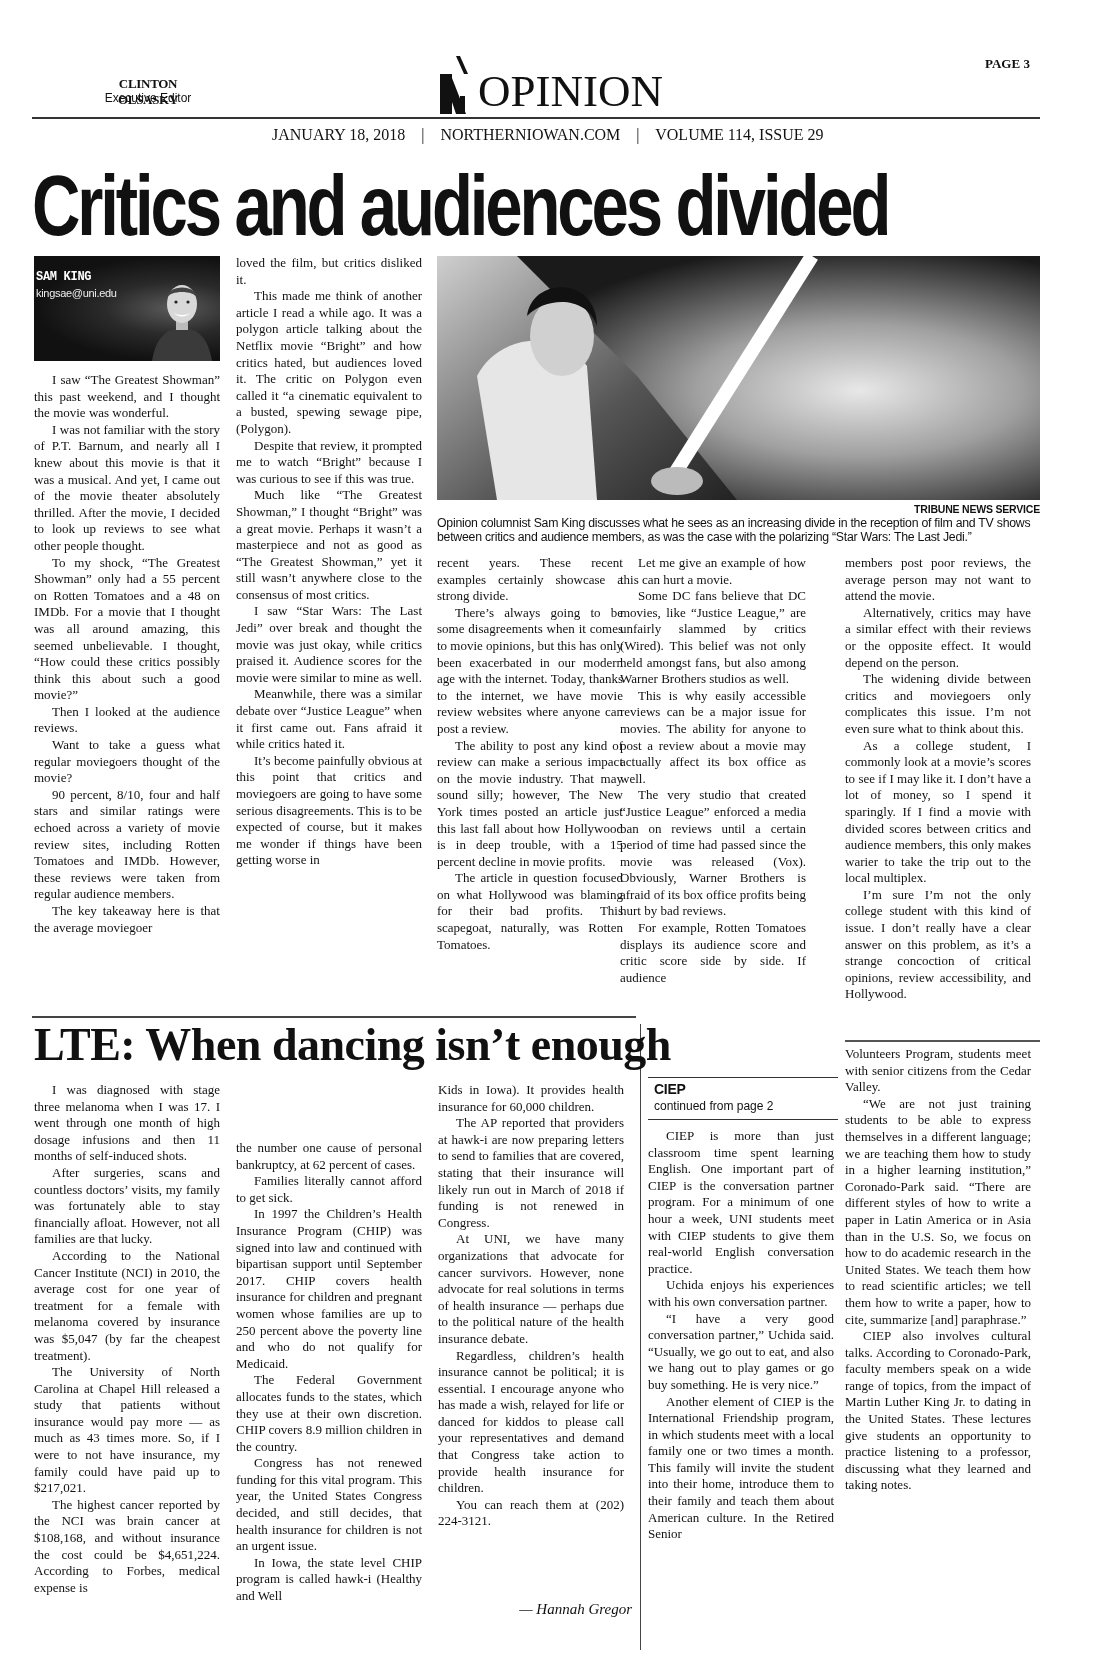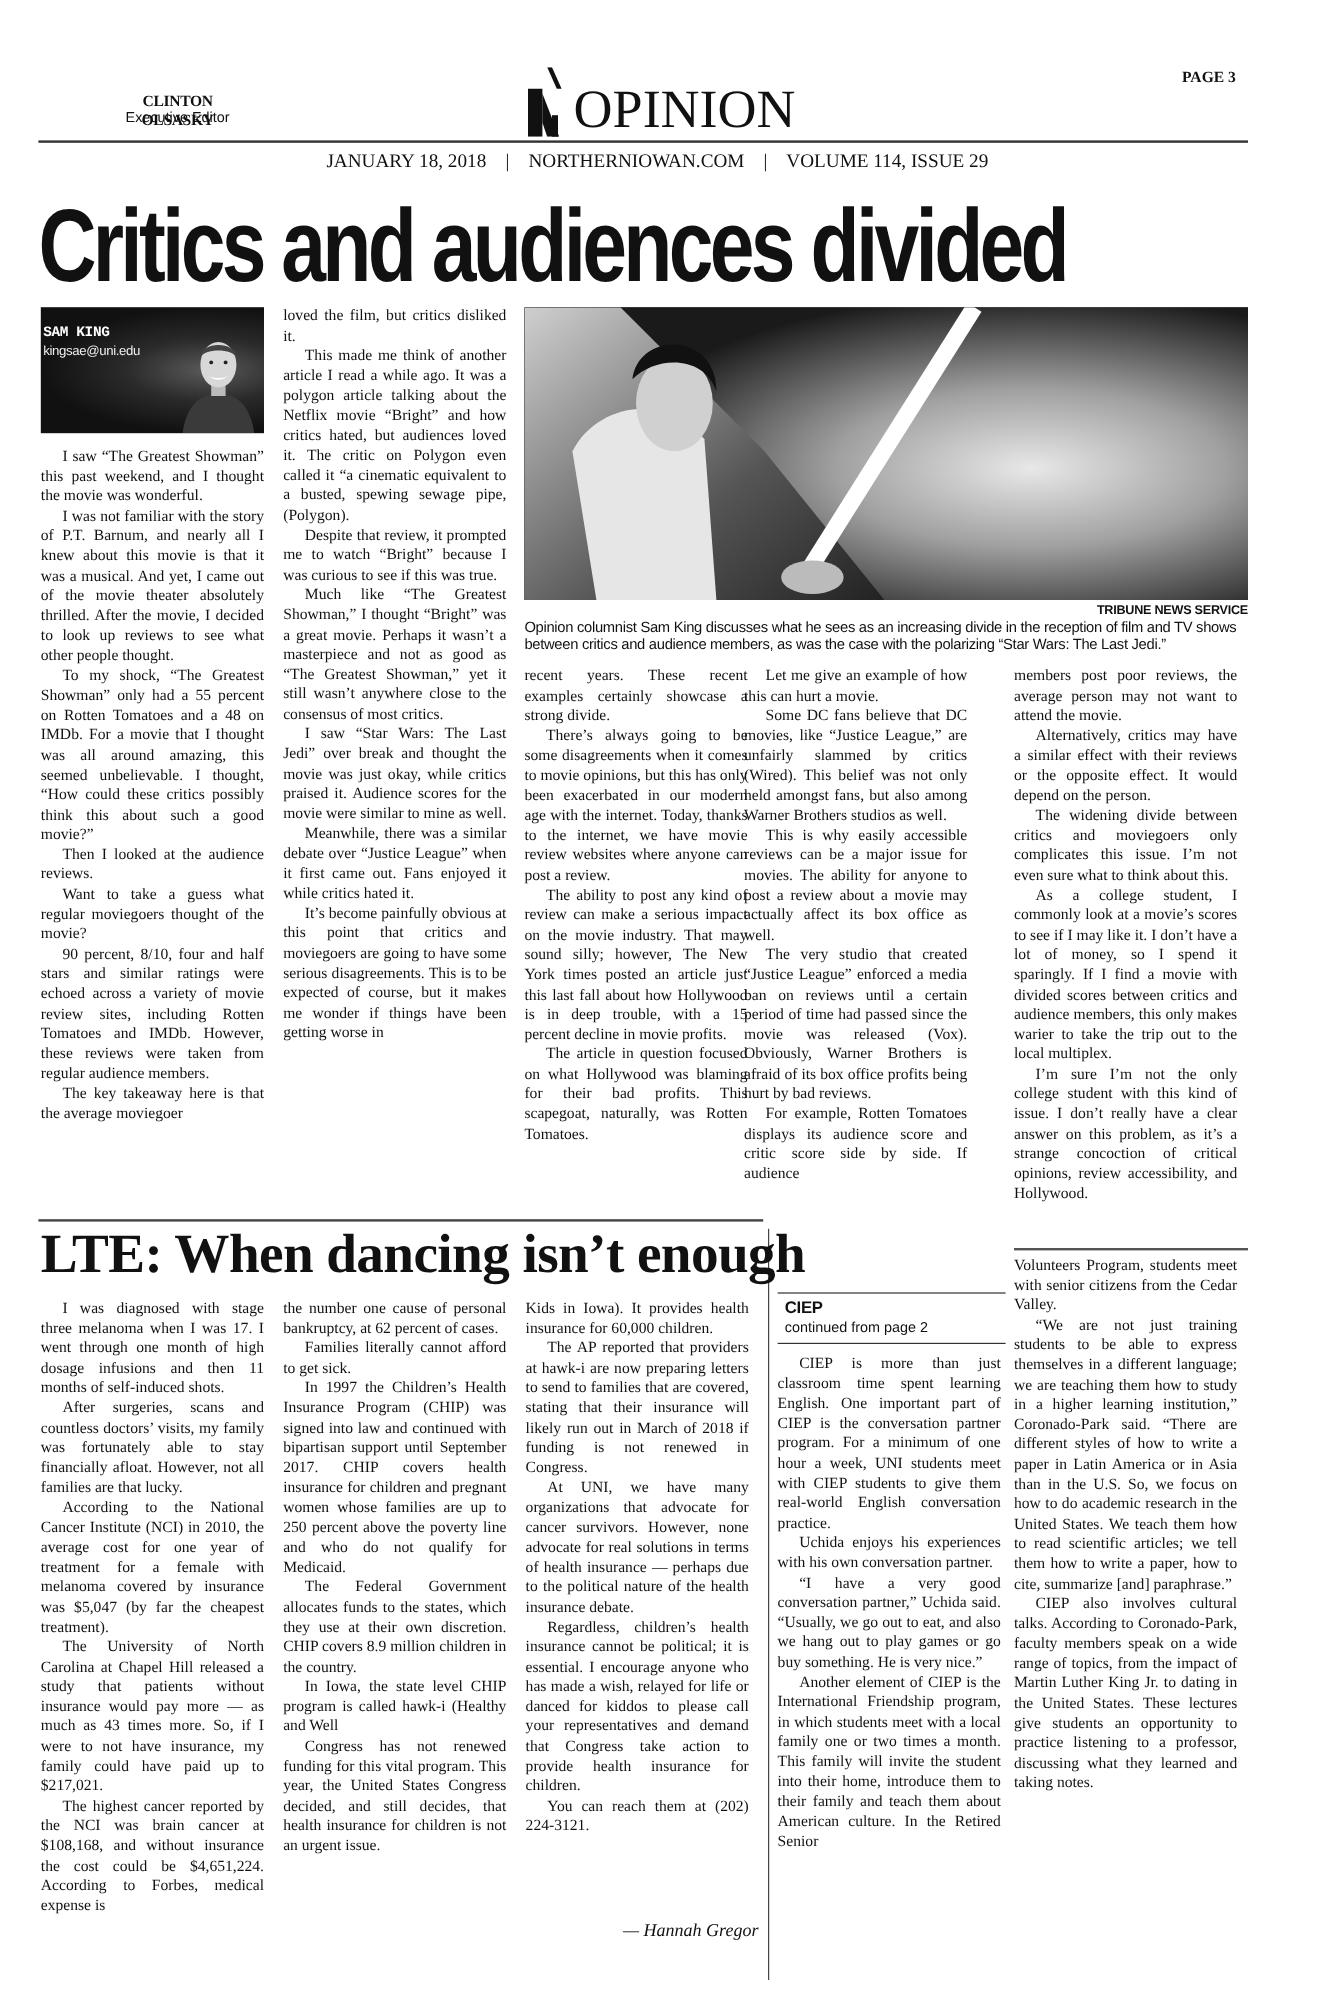--- a/index.html
+++ b/index.html
@@ -100,21 +100,21 @@
   <p>90 percent, 8/10, four and half stars and similar ratings were echoed across a variety of movie review sites, including Rotten Tomatoes and IMDb. However, these reviews were taken from regular audience members.</p>
   <p>The key takeaway here is that the average moviegoer</p>
 </div>
 
 <div class="col" style="left:236px; top:255px; width:186px;">
   <p class="noindent">loved the film, but critics disliked it.</p>
   <p>This made me think of another article I read a while ago. It was a polygon article talking about the Netflix movie “Bright” and how critics hated, but audiences loved it. The critic on Polygon even called it “a cinematic equivalent to a busted, spewing sewage pipe, (Polygon).</p>
   <p>Despite that review, it prompted me to watch “Bright” because I was curious to see if this was true.</p>
   <p>Much like “The Greatest Showman,” I thought “Bright” was a great movie. Perhaps it wasn’t a masterpiece and not as good as “The Greatest Showman,” yet it still wasn’t anywhere close to the consensus of most critics.</p>
   <p>I saw “Star Wars: The Last Jedi” over break and thought the movie was just okay, while critics praised it. Audience scores for the movie were similar to mine as well.</p>
-  <p>Meanwhile, there was a similar debate over “Justice League” when it first came out. Fans enjoyed it while critics hated it.</p>
+  <p>Meanwhile, there was a similar debate over “Justice League” when it first came out. Fans afraid it while critics hated it.</p>
   <p>It’s become painfully obvious at this point that critics and moviegoers are going to have some serious disagreements. This is to be expected of course, but it makes me wonder if things have been getting worse in</p>
 </div>
 
 <div class="abs photo">
   <svg width="603" height="244" viewBox="0 0 603 244">
     <defs>
       <radialGradient id="sky" cx="70%" cy="55%" r="60%">
         <stop offset="0%" stop-color="#e8e8e8"></stop>
         <stop offset="45%" stop-color="#a0a0a0"></stop>
         <stop offset="100%" stop-color="#1a1a1a"></stop>
@@ -167,27 +167,27 @@
 <h2 class="abs lte-headline">LTE: When dancing isn’t enough</h2>
 
 <div class="col" style="left:34px; top:1082px; width:186px;">
   <p>I was diagnosed with stage three melanoma when I was 17. I went through one month of high dosage infusions and then 11 months of self-induced shots.</p>
   <p>After surgeries, scans and countless doctors’ visits, my family was fortunately able to stay financially afloat. However, not all families are that lucky.</p>
   <p>According to the National Cancer Institute (NCI) in 2010, the average cost for one year of treatment for a female with melanoma covered by insurance was $5,047 (by far the cheapest treatment).</p>
   <p>The University of North Carolina at Chapel Hill released a study that patients without insurance would pay more — as much as 43 times more. So, if I were to not have insurance, my family could have paid up to $217,021.</p>
   <p>The highest cancer reported by the NCI was brain cancer at $108,168, and without insurance the cost could be $4,651,224. According to Forbes, medical expense is</p>
 </div>
 
-<div class="col" style="left:236px; top:1082px; width:186px;">
+<div class="col" style="left:236px; top:1140px; width:186px;">
   <p class="noindent">the number one cause of personal bankruptcy, at 62 percent of cases.</p>
   <p>Families literally cannot afford to get sick.</p>
   <p>In 1997 the Children’s Health Insurance Program (CHIP) was signed into law and continued with bipartisan support until September 2017. CHIP covers health insurance for children and pregnant women whose families are up to 250 percent above the poverty line and who do not qualify for Medicaid.</p>
   <p>The Federal Government allocates funds to the states, which they use at their own discretion. CHIP covers 8.9 million children in the country.</p>
+  <p>Congress has not renewed funding for this vital program. This year, the United States Congress decided, and still decides, that health insurance for children is not an urgent issue.</p>
   <p>In Iowa, the state level CHIP program is called hawk-i (Healthy and Well</p>
-  <p>Congress has not renewed funding for this vital program. This year, the United States Congress decided, and still decides, that health insurance for children is not an urgent issue.</p>
 </div>
 
 <div class="col" style="left:438px; top:1082px; width:186px;">
   <p class="noindent">Kids in Iowa). It provides health insurance for 60,000 children.</p>
   <p>The AP reported that providers at hawk-i are now preparing letters to send to families that are covered, stating that their insurance will likely run out in March of 2018 if funding is not renewed in Congress.</p>
   <p>At UNI, we have many organizations that advocate for cancer survivors. However, none advocate for real solutions in terms of health insurance — perhaps due to the political nature of the health insurance debate.</p>
   <p>Regardless, children’s health insurance cannot be political; it is essential. I encourage anyone who has made a wish, relayed for life or danced for kiddos to please call your representatives and demand that Congress take action to provide health insurance for children.</p>
   <p>You can reach them at (202) 224-3121.</p>
 </div>
 <div class="abs signoff">— Hannah Gregor</div>

